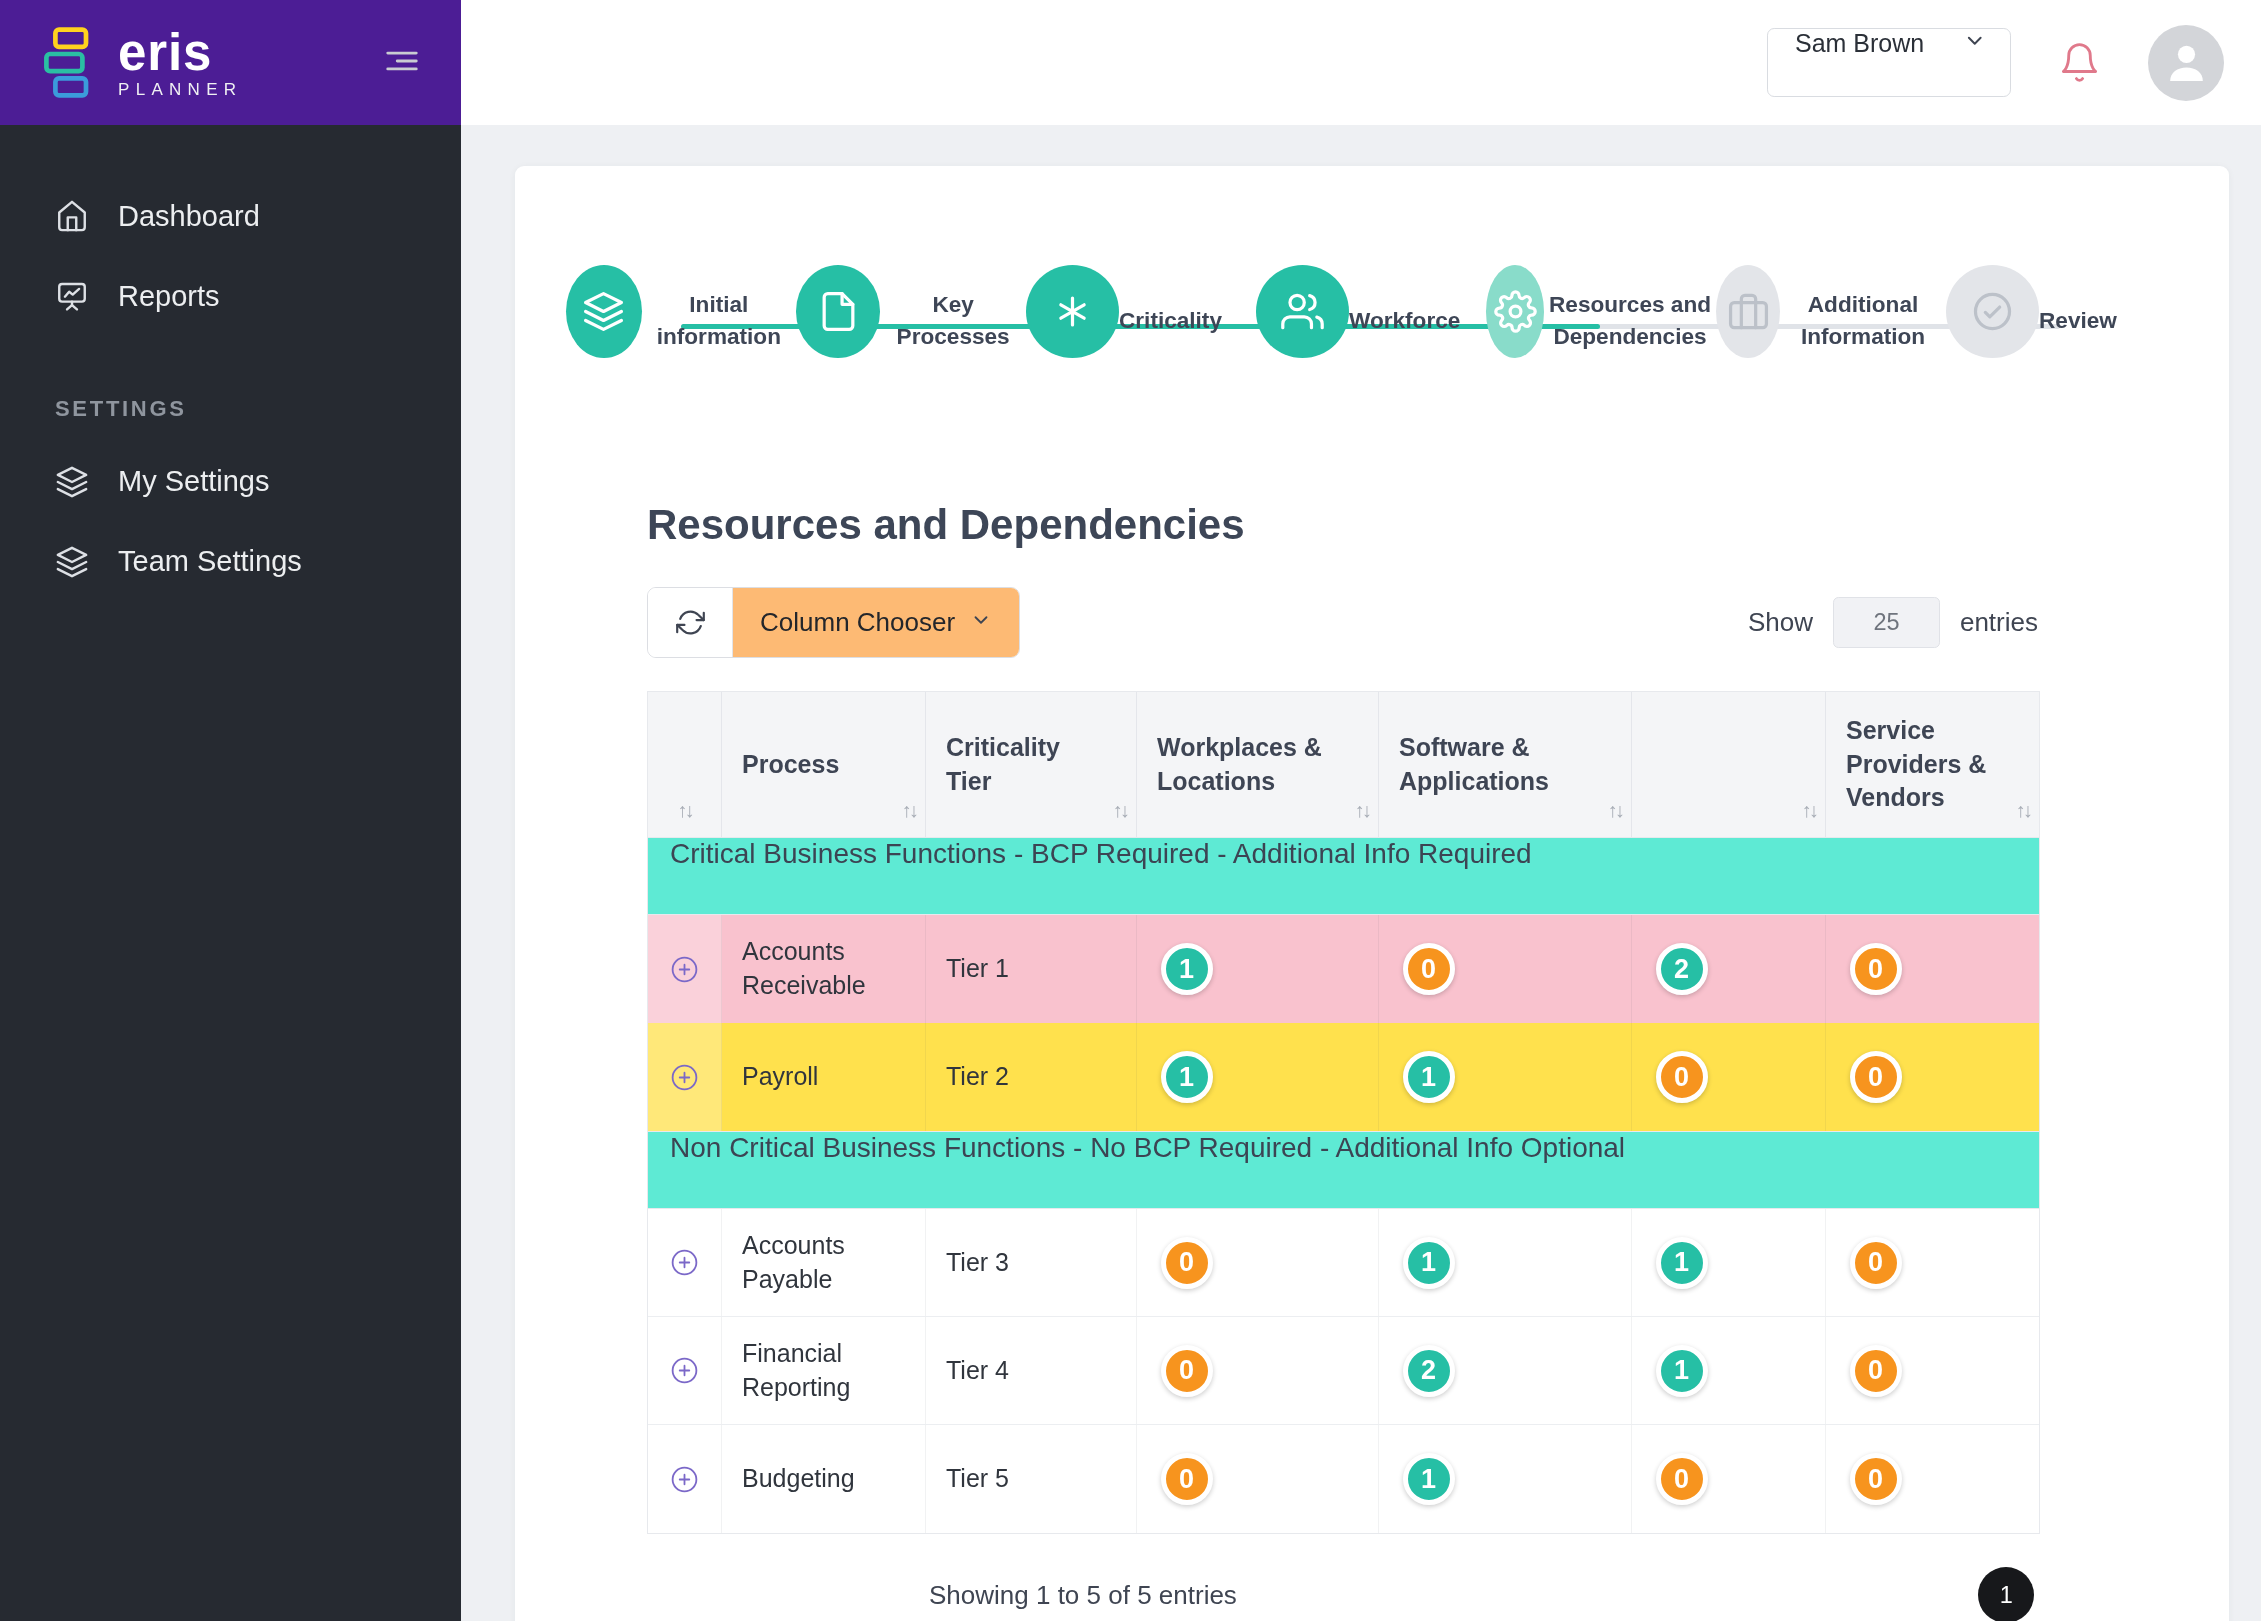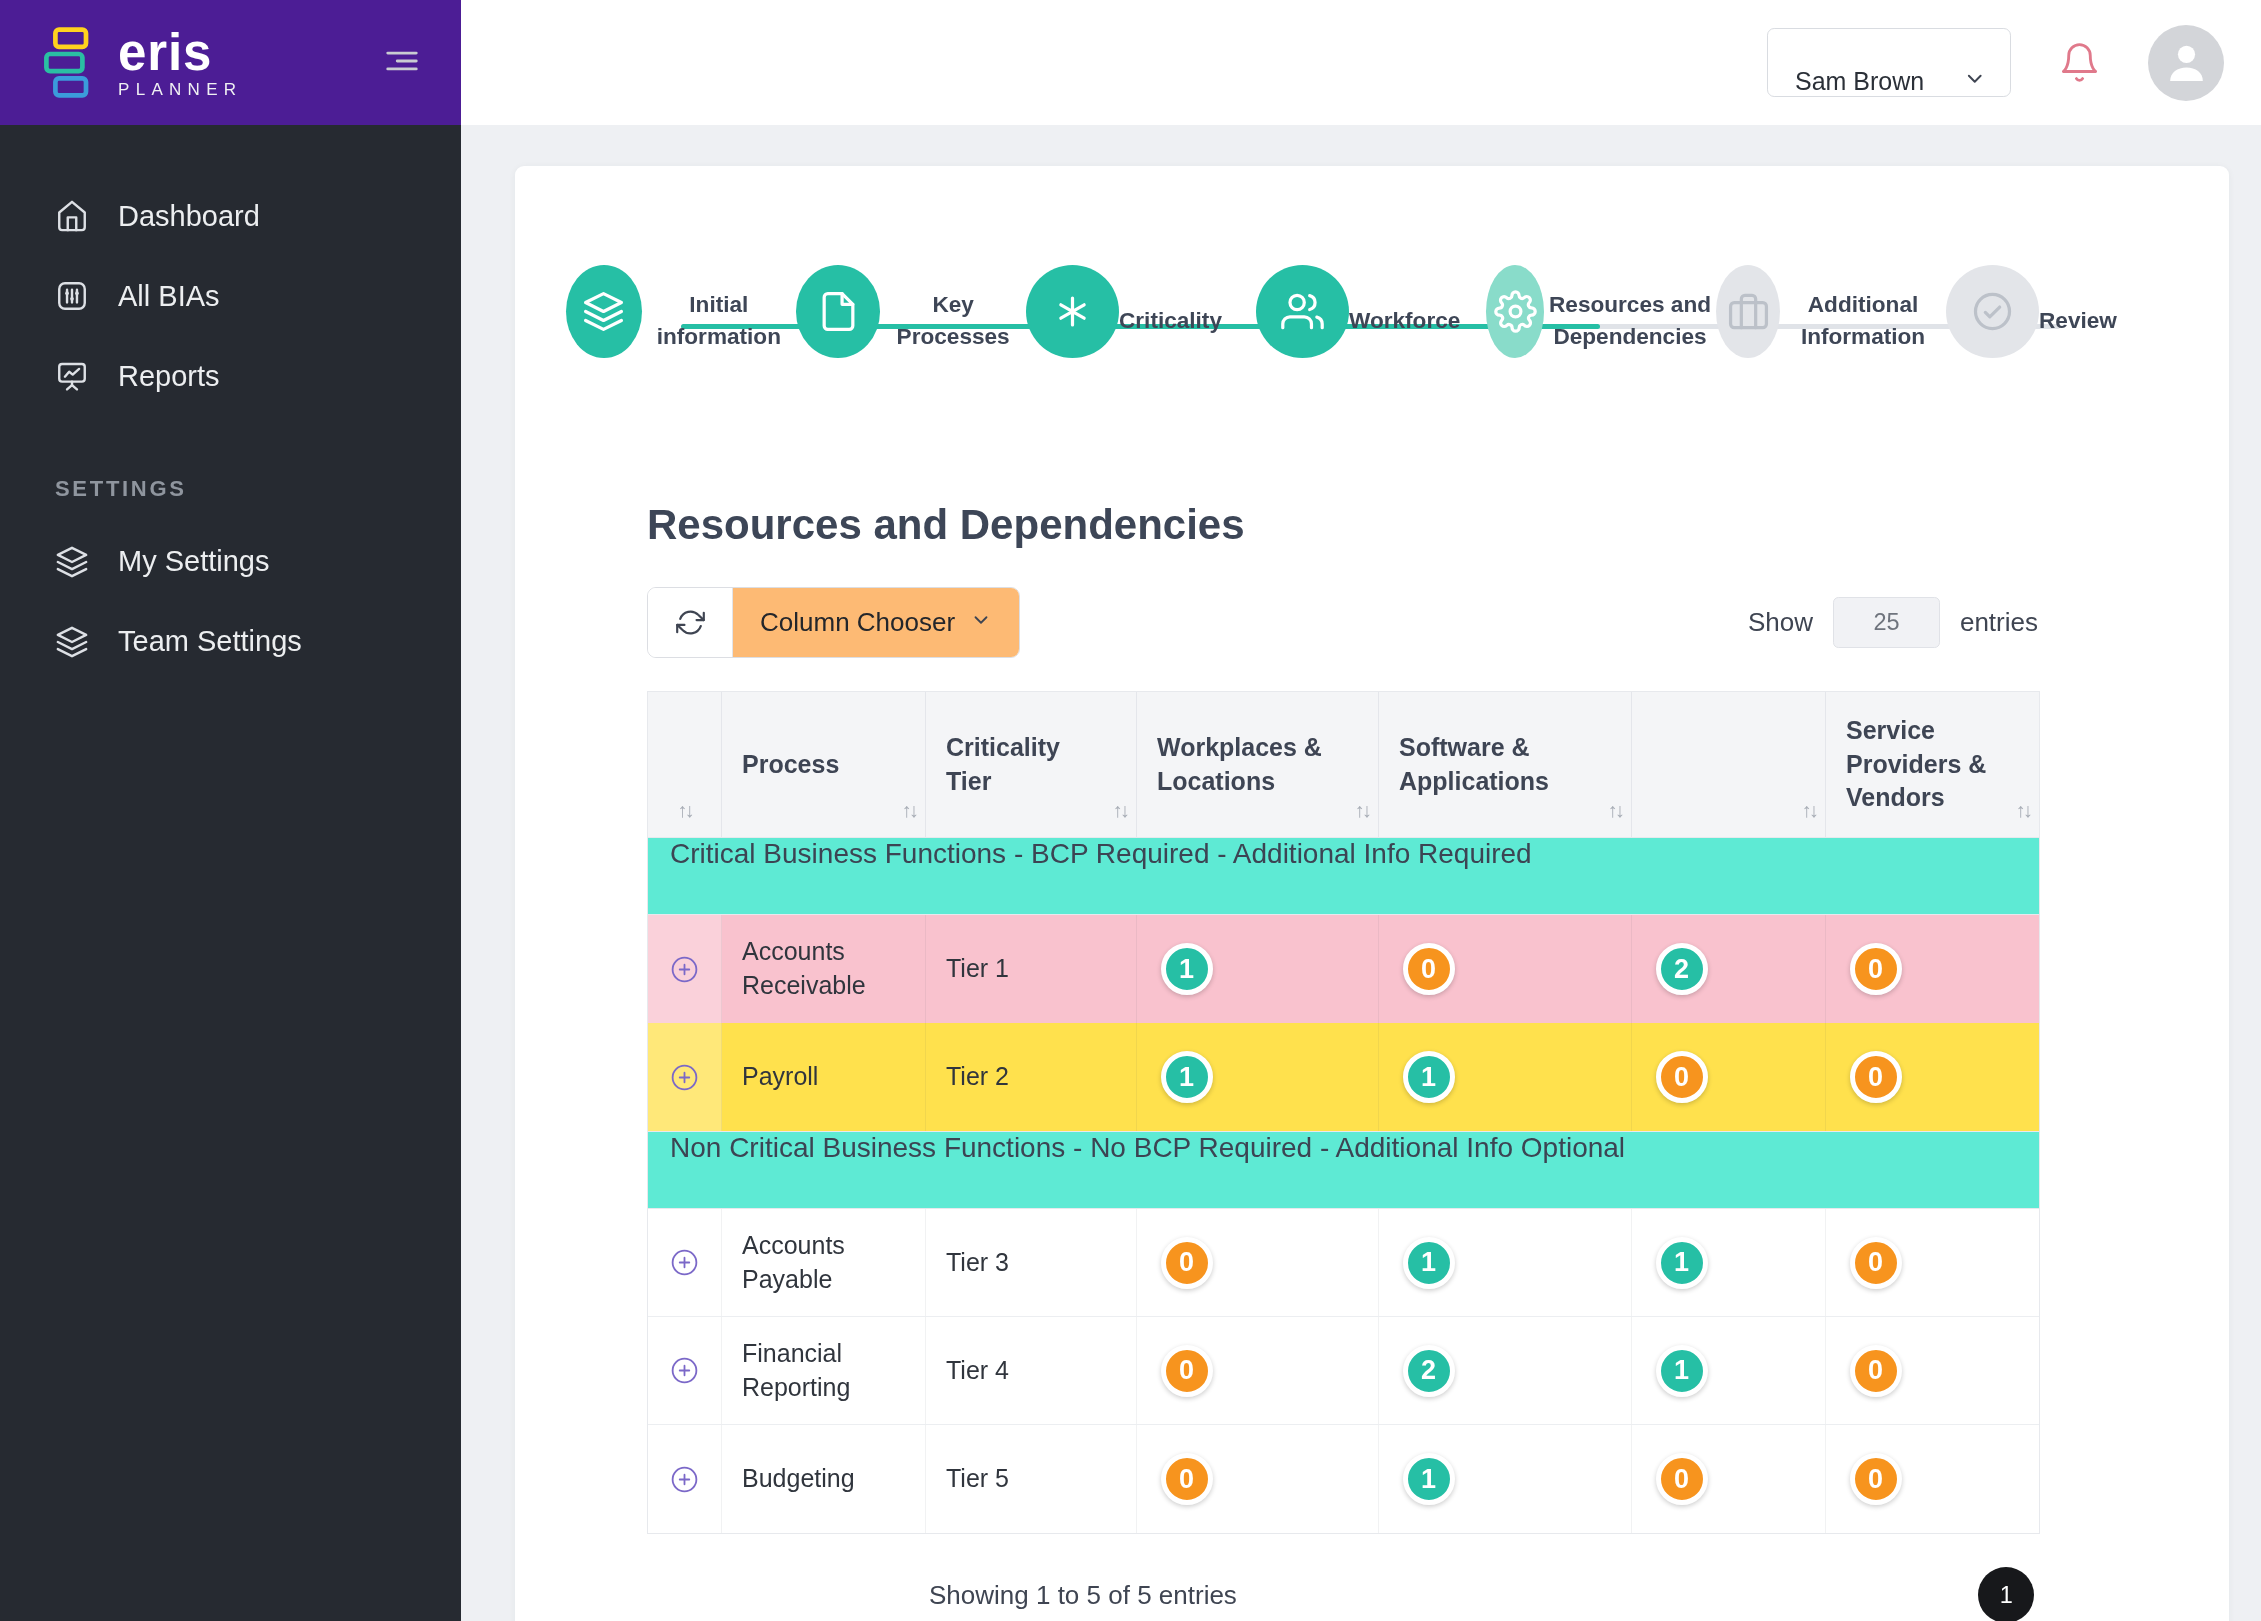--- a/index.html
+++ b/index.html
@@ -24,21 +24,21 @@
   .nav { padding-top: 51px; }
   .nav.settings { padding-top: 12.7px; }
   .nav-item { display: flex; align-items: center; gap: 29px; height: 80px; padding-left: 55px; font-size: 29px; color: #eceef0; cursor: pointer; }
   .nav-item .icon { color: #dde0e5; display: flex; }
   .nav-item .icon svg { width: 34px; height: 34px; }
   .nav-heading { margin: 60px 0 7.2px 55px; font-size: 22px; font-weight: bold; letter-spacing: 2.7px; color: #8f959e; }
 
   
   .main { flex: 1; display: flex; flex-direction: column; min-width: 0; }
   .topbar { height: 125px; background: #ffffff; display: flex; align-items: center; justify-content: flex-end; gap: 47px; padding-right: 38px; flex-shrink: 0; }
-  .user-select { width: 244px; height: 69px; border: 0.9px solid #d9dce1; border-radius: 7.2px; display: flex; align-items: flex-end; justify-content: space-between; padding: 0 23.5px 0 27px; font-size: 25px; color: #2b3038; cursor: pointer; background: #fff; }
+  .user-select { width: 244px; height: 69px; border: 0.9px solid #d9dce1; border-radius: 7.2px; display: flex; align-items: flex-start; justify-content: space-between; padding: 0 23.5px 0 27px; font-size: 25px; color: #2b3038; cursor: pointer; background: #fff; }
   .user-select .icon svg { width: 23.5px; height: 23.5px; }
   .bell { color: #e0798b; cursor: pointer; display: flex; }
   .bell svg { width: 43px; height: 43px; }
   .avatar { width: 76px; height: 76px; border-radius: 50%; background: #d3d5d9; display: flex; align-items: center; justify-content: center; cursor: pointer; overflow: hidden; }
   .avatar svg { width: 49px; height: 49px; }
 
   
   .content { flex: 1; padding: 41px 32px 0 54px; }
   .card { background: #ffffff; border-radius: 9px; width: 1714px; height: 1484px; padding-top: 57px; box-shadow: 0 1.8px 7.2px rgba(40,50,60,0.05); overflow: hidden; }
 
@@ -126,32 +126,20 @@
             <svg viewBox="0 0 24 24" fill="none" stroke="currentColor" stroke-width="1.7" stroke-linecap="round" stroke-linejoin="round">
               <path d="M3 9.5 12 2l9 7.5V20a2 2 0 0 1-2 2H5a2 2 0 0 1-2-2z"></path>
               <path d="M9 22v-9h6v9"></path>
             </svg>
           </span>
           <span class="nav-label">Dashboard</span>
         </div>
         <div class="nav-item">
           <span class="icon">
             <svg viewBox="0 0 24 24" fill="none" stroke="currentColor" stroke-width="1.7" stroke-linecap="round" stroke-linejoin="round">
-              <rect x="3" y="3" width="18" height="18" rx="4"></rect>
-              <path d="M8.5 7.5v9M12 7.5v9M15.5 7.5v9"></path>
-              <circle cx="8.5" cy="10" r="1.3" fill="currentColor" stroke="none"></circle>
-              <circle cx="12" cy="14" r="1.3" fill="currentColor" stroke="none"></circle>
-              <circle cx="15.5" cy="10" r="1.3" fill="currentColor" stroke="none"></circle>
-            </svg>
-          </span>
-          <span class="nav-label">All BIAs</span>
-        </div>
-        <div class="nav-item">
-          <span class="icon">
-            <svg viewBox="0 0 24 24" fill="none" stroke="currentColor" stroke-width="1.7" stroke-linecap="round" stroke-linejoin="round">
               <rect x="3" y="3.5" width="18" height="12.5" rx="2"></rect>
               <path d="M7 12.5 10 9l2.5 2 4.5-4"></path>
               <path d="M12 16v2.5"></path>
               <path d="M8.5 21.5 12 18.5l3.5 3"></path>
             </svg>
           </span>
           <span class="nav-label">Reports</span>
         </div>
       </nav>
     <div class="nav-heading">SETTINGS</div>

